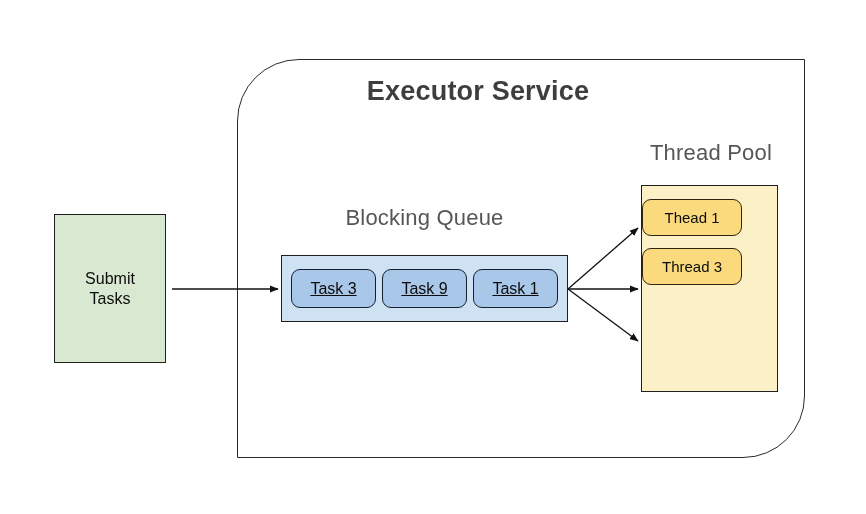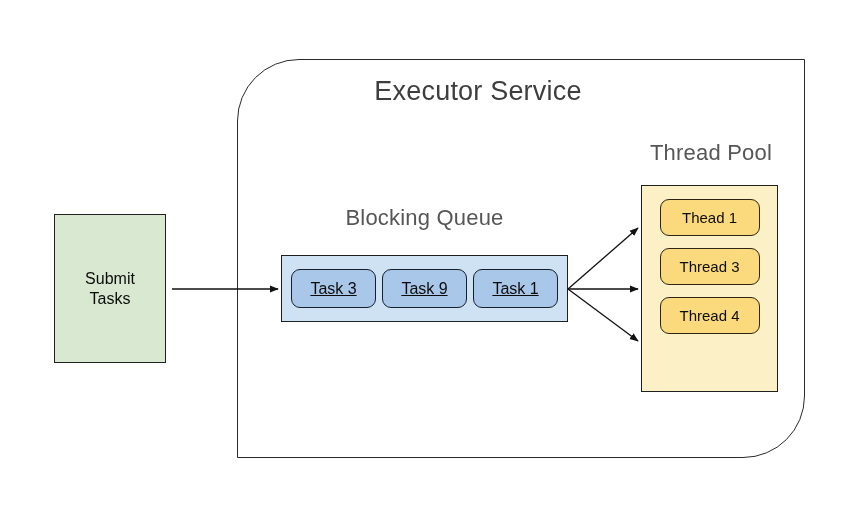--- a/index.html
+++ b/index.html
@@ -26,21 +26,21 @@
     background: transparent;
     box-sizing: border-box;
   }
 
   .diagram-title {
     position: absolute;
     left: 318px; top: 76px;
     width: 320px;
     text-align: center;
     font-size: 27px;
-    font-weight: normal;
+    font-weight: bold;
     color: var(--title-color, #3e3e3e);
     letter-spacing: 0.2px;
   }
 
   .section-label {
     position: absolute;
     text-align: center;
     font-size: 22px;
     color: var(--label-color, #565656);
     letter-spacing: 0.2px;
@@ -94,21 +94,20 @@
 
   .pool-box {
     position: absolute;
     left: 641px; top: 185px;
     width: 137px; height: 207px;
     background: var(--pool-fill, #fcf0c6);
     border: 1px solid var(--border-dark, #1f1f1f);
     box-sizing: border-box;
     display: flex;
     flex-direction: column;
-    align-items: center;
     padding-top: 13px;
     gap: 12px;
   }
   .thread-box {
     width: 100px; height: 37px;
     background: var(--thread-fill, #fbda7e);
     border: 1.3px solid var(--thread-border, #2e2413);
     border-radius: 9px;
     box-sizing: border-box;
     display: flex;
@@ -150,21 +149,20 @@
 
   <div class="queue-box">
     <div class="task-box">Task 3</div>
     <div class="task-box">Task 9</div>
     <div class="task-box">Task 1</div>
   </div>
 
   <div class="pool-box">
     <div class="thread-box">Thead 1</div>
     <div class="thread-box">Thread 3</div>
-    <div class="thread-box">Thread 4</div>
   </div>
 
   <svg class="arrow-layer" width="866" height="514" viewBox="0 0 866 514">
     <defs>
       <marker id="arrowhead" markerWidth="10" markerHeight="9" refX="8.2" refY="4.5" orient="auto" markerUnits="userSpaceOnUse">
         <path d="M0,1 L9,4.5 L0,8 Z" fill="#111111"></path>
       </marker>
     </defs>
     <line x1="172" y1="289" x2="278" y2="289" marker-end="url(#arrowhead)"></line>
     <line x1="568" y1="289" x2="638" y2="228" marker-end="url(#arrowhead)"></line>

